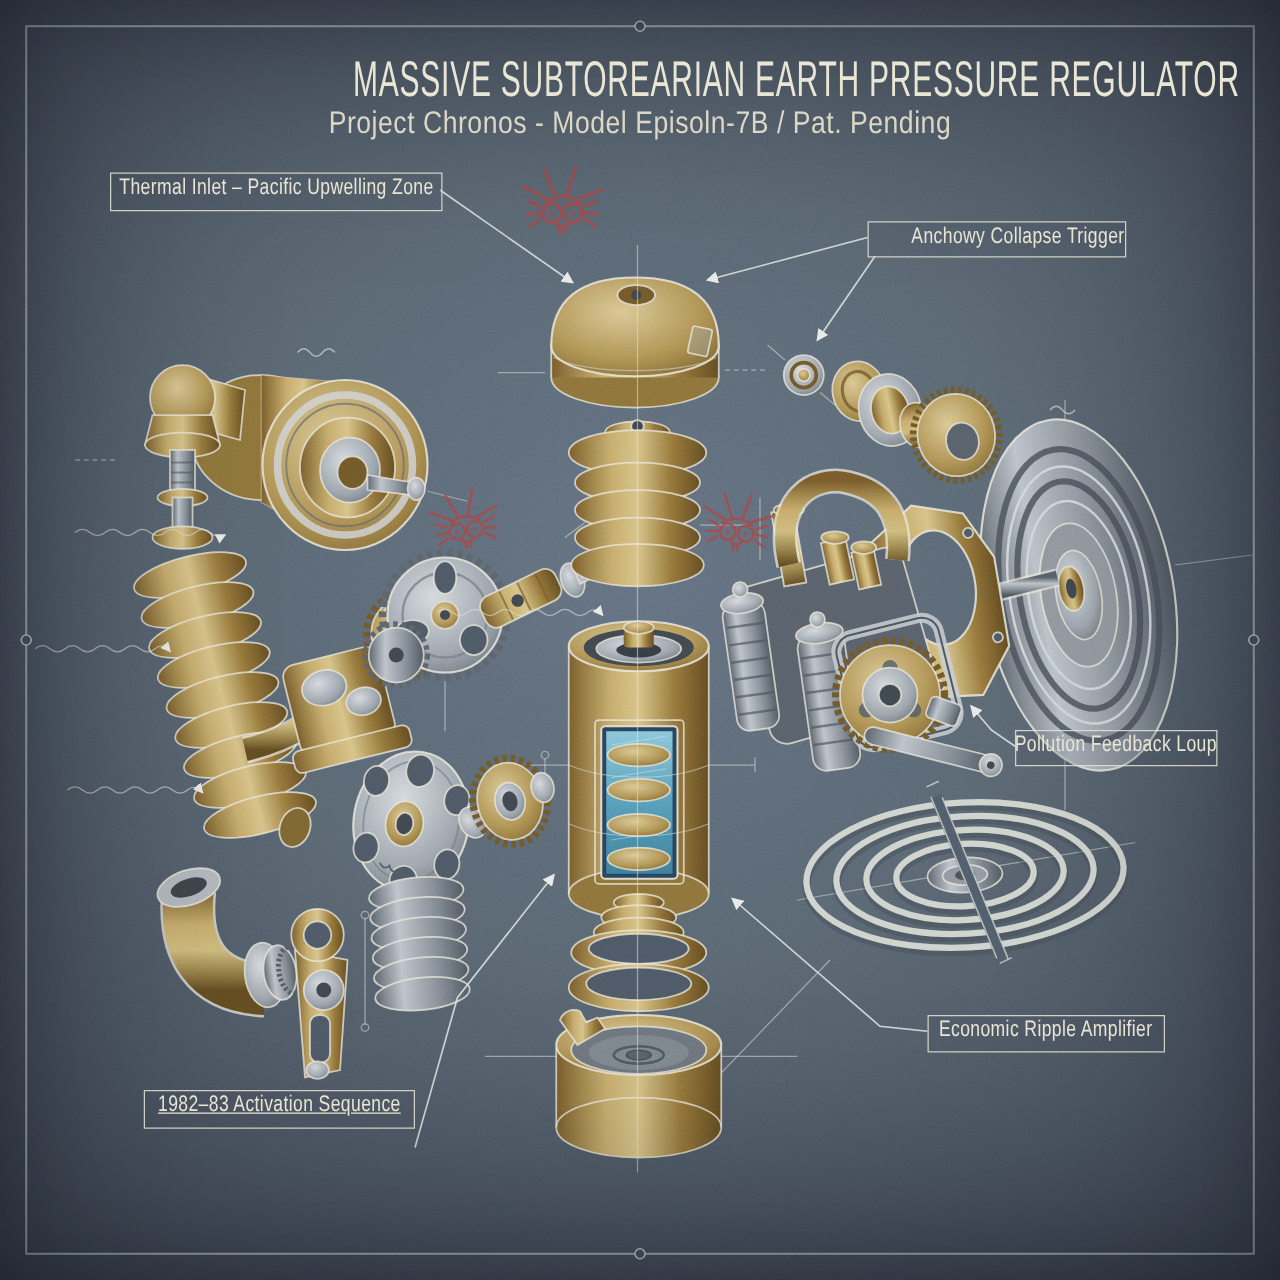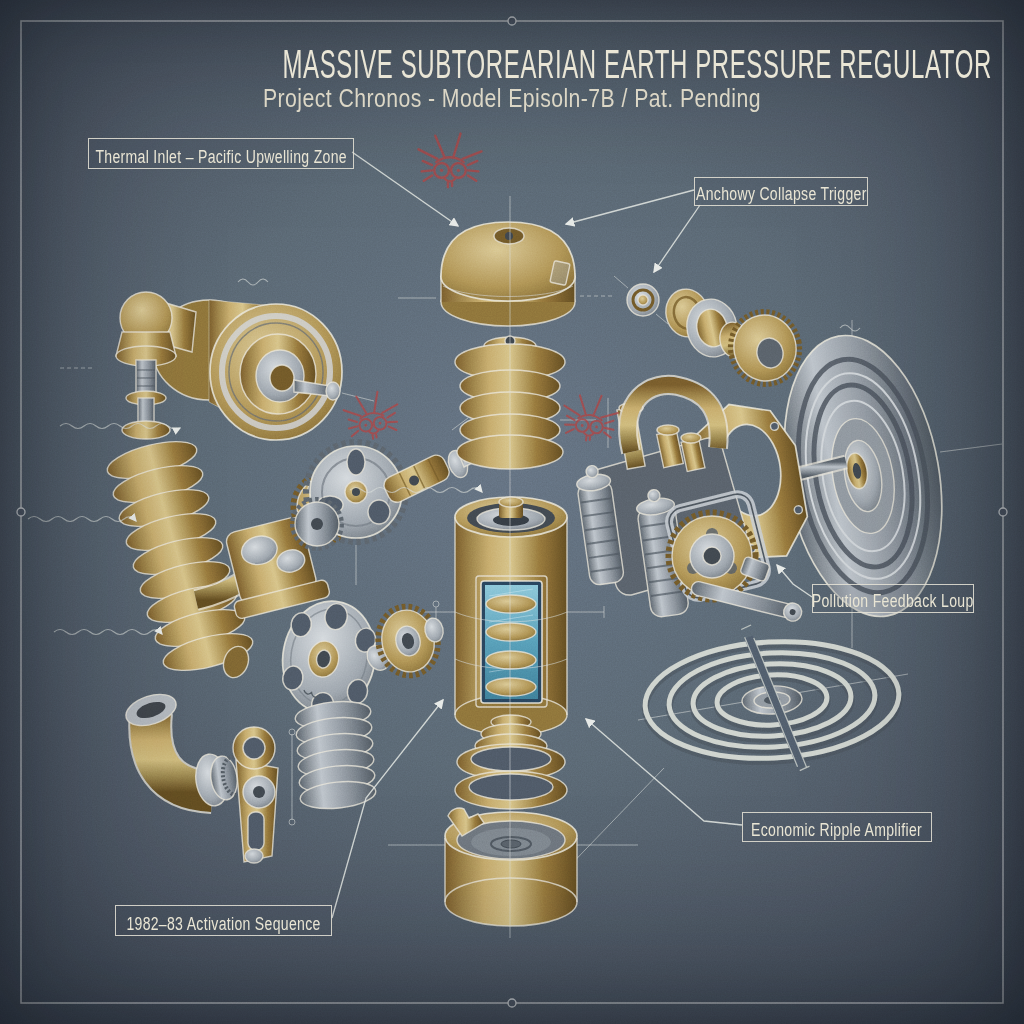--- a/index.html
+++ b/index.html
@@ -15,21 +15,21 @@
   svg .lead{stroke:#e3e7e3;stroke-opacity:.85;stroke-width:1.3;fill:none;}
   svg .sq{stroke:#d9dedb;stroke-opacity:.6;stroke-width:1.1;fill:none;}
   svg .red{stroke:#a64343;fill:none;stroke-width:2.3;stroke-linecap:round;opacity:.8;}
   .title{position:absolute;left:0;right:0;top:42px;text-align:center;color:#eae6d6;
     font-size:40px;font-weight:400;white-space:nowrap;margin-left:46px;}
   .title span{display:inline-block;transform:scaleX(.6);letter-spacing:1px;}
   .subtitle{position:absolute;left:0;right:0;top:84px;text-align:center;color:#dcd7c6;
     font-size:25px;font-weight:400;white-space:nowrap;}
   .subtitle span{display:inline-block;transform:scaleX(.85);letter-spacing:.5px;}
   .lab{position:absolute;border:1px solid rgba(233,229,216,.85);color:#e9e5d4;
-    background:rgba(70,80,93,.2);display:flex;align-items:flex-end;justify-content:center;
+    background:rgba(70,80,93,.2);display:flex;align-items:flex-start;justify-content:center;
     white-space:nowrap;}
   .lab span{display:inline-block;font-size:18px;transform:scaleX(.78);letter-spacing:.4px;}
 </style>
 </head>
 <body>
 
 <div class="canvas">
 
 <svg viewBox="0 0 1024 1024" width="1024" height="1024">
   <defs>
@@ -460,26 +460,26 @@
 <div class="title">
   <span>MASSIVE SUBTOREARIAN EARTH PRESSURE REGULATOR</span>
 </div>
 <div class="subtitle">
   <span>Project Chronos - Model Episoln-7B / Pat. Pending</span>
 </div>
 
 <div class="lab" style="left:88px;top:138px;width:264px;height:29px;">
   <span>Thermal Inlet – Pacific Upwelling Zone</span>
 </div>
-<div class="lab" style="left:694px;top:177px;width:172px;height:27px;">
+<div class="lab" style="left:694px;top:177px;width:172px;height:27px;padding-left:33px;">
   <span>Anchowy Collapse Trigger</span>
 </div>
 <div class="lab" style="left:812px;top:584px;width:160px;height:27px;">
   <span>Pollution Feedback Loup</span>
 </div>
 <div class="lab" style="left:742px;top:812px;width:188px;height:28px;">
   <span>Economic Ripple Amplifier</span>
 </div>
-<div class="lab" style="left:115px;top:905px;width:215px;height:29px;">
+<div class="lab" style="left:115px;top:872px;width:215px;height:29px;text-decoration:underline;">
   <span>1982–83 Activation Sequence</span>
 </div>
 
 </div>
 
 </body></html>

